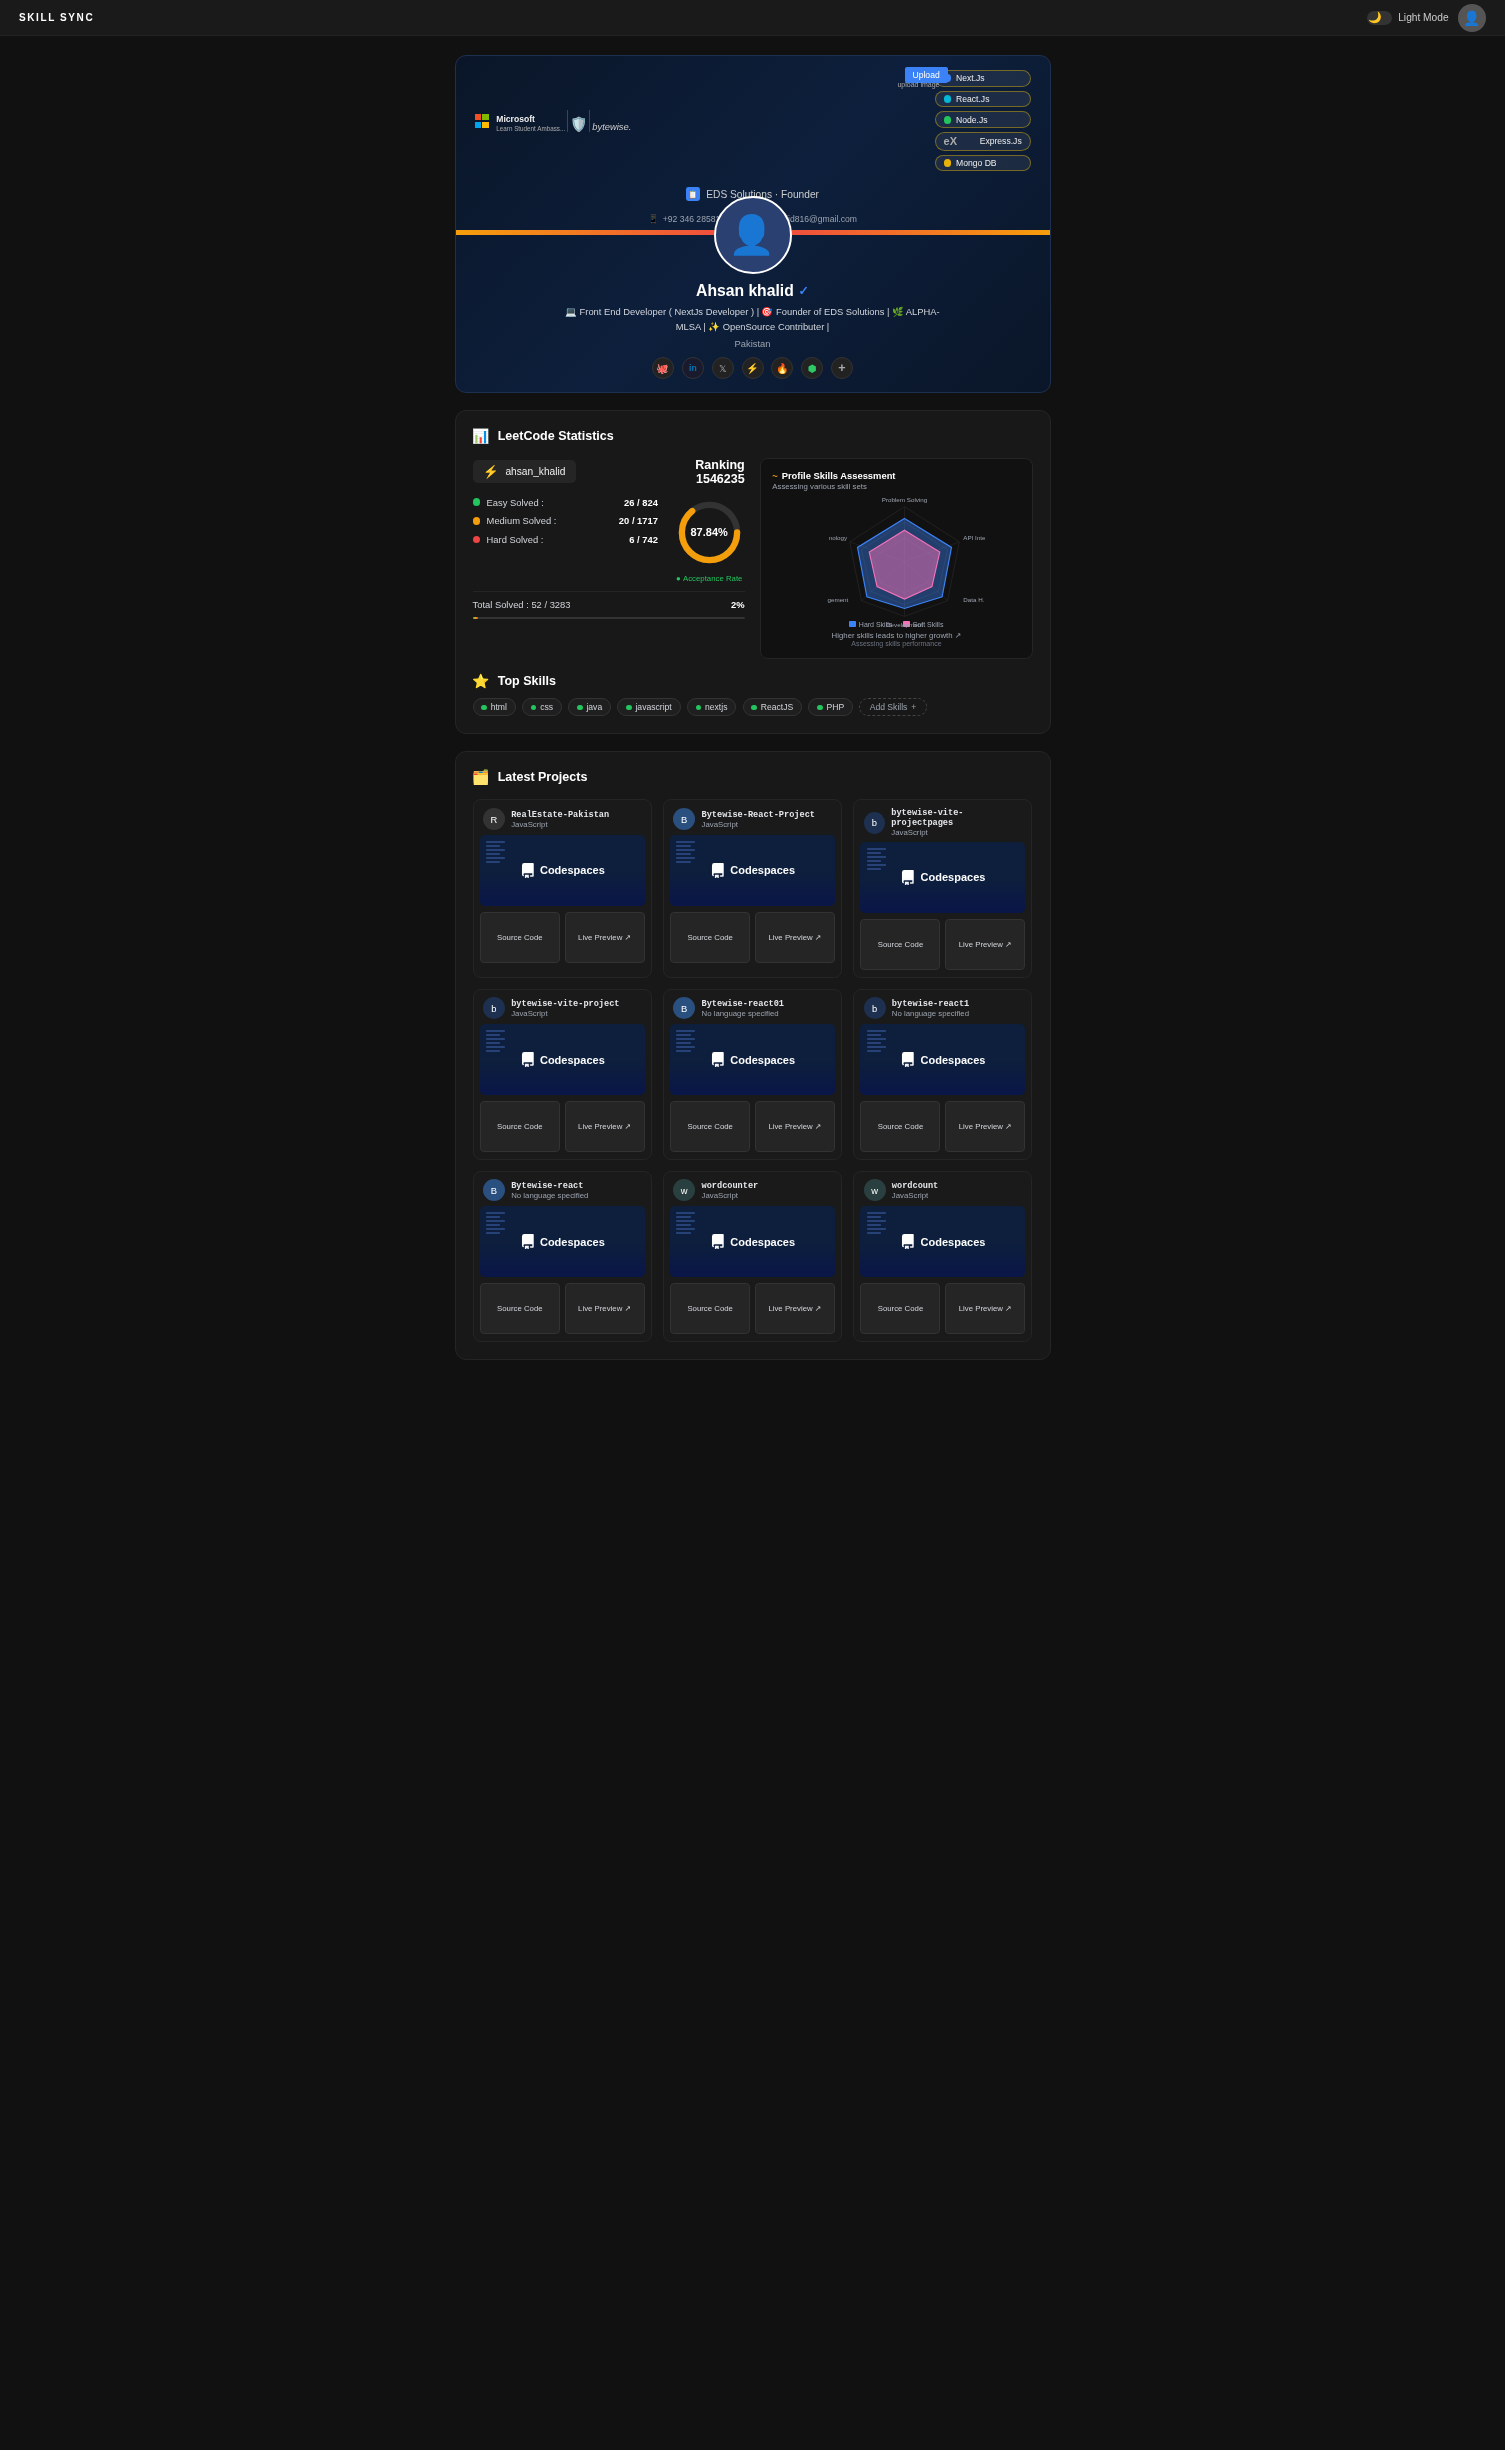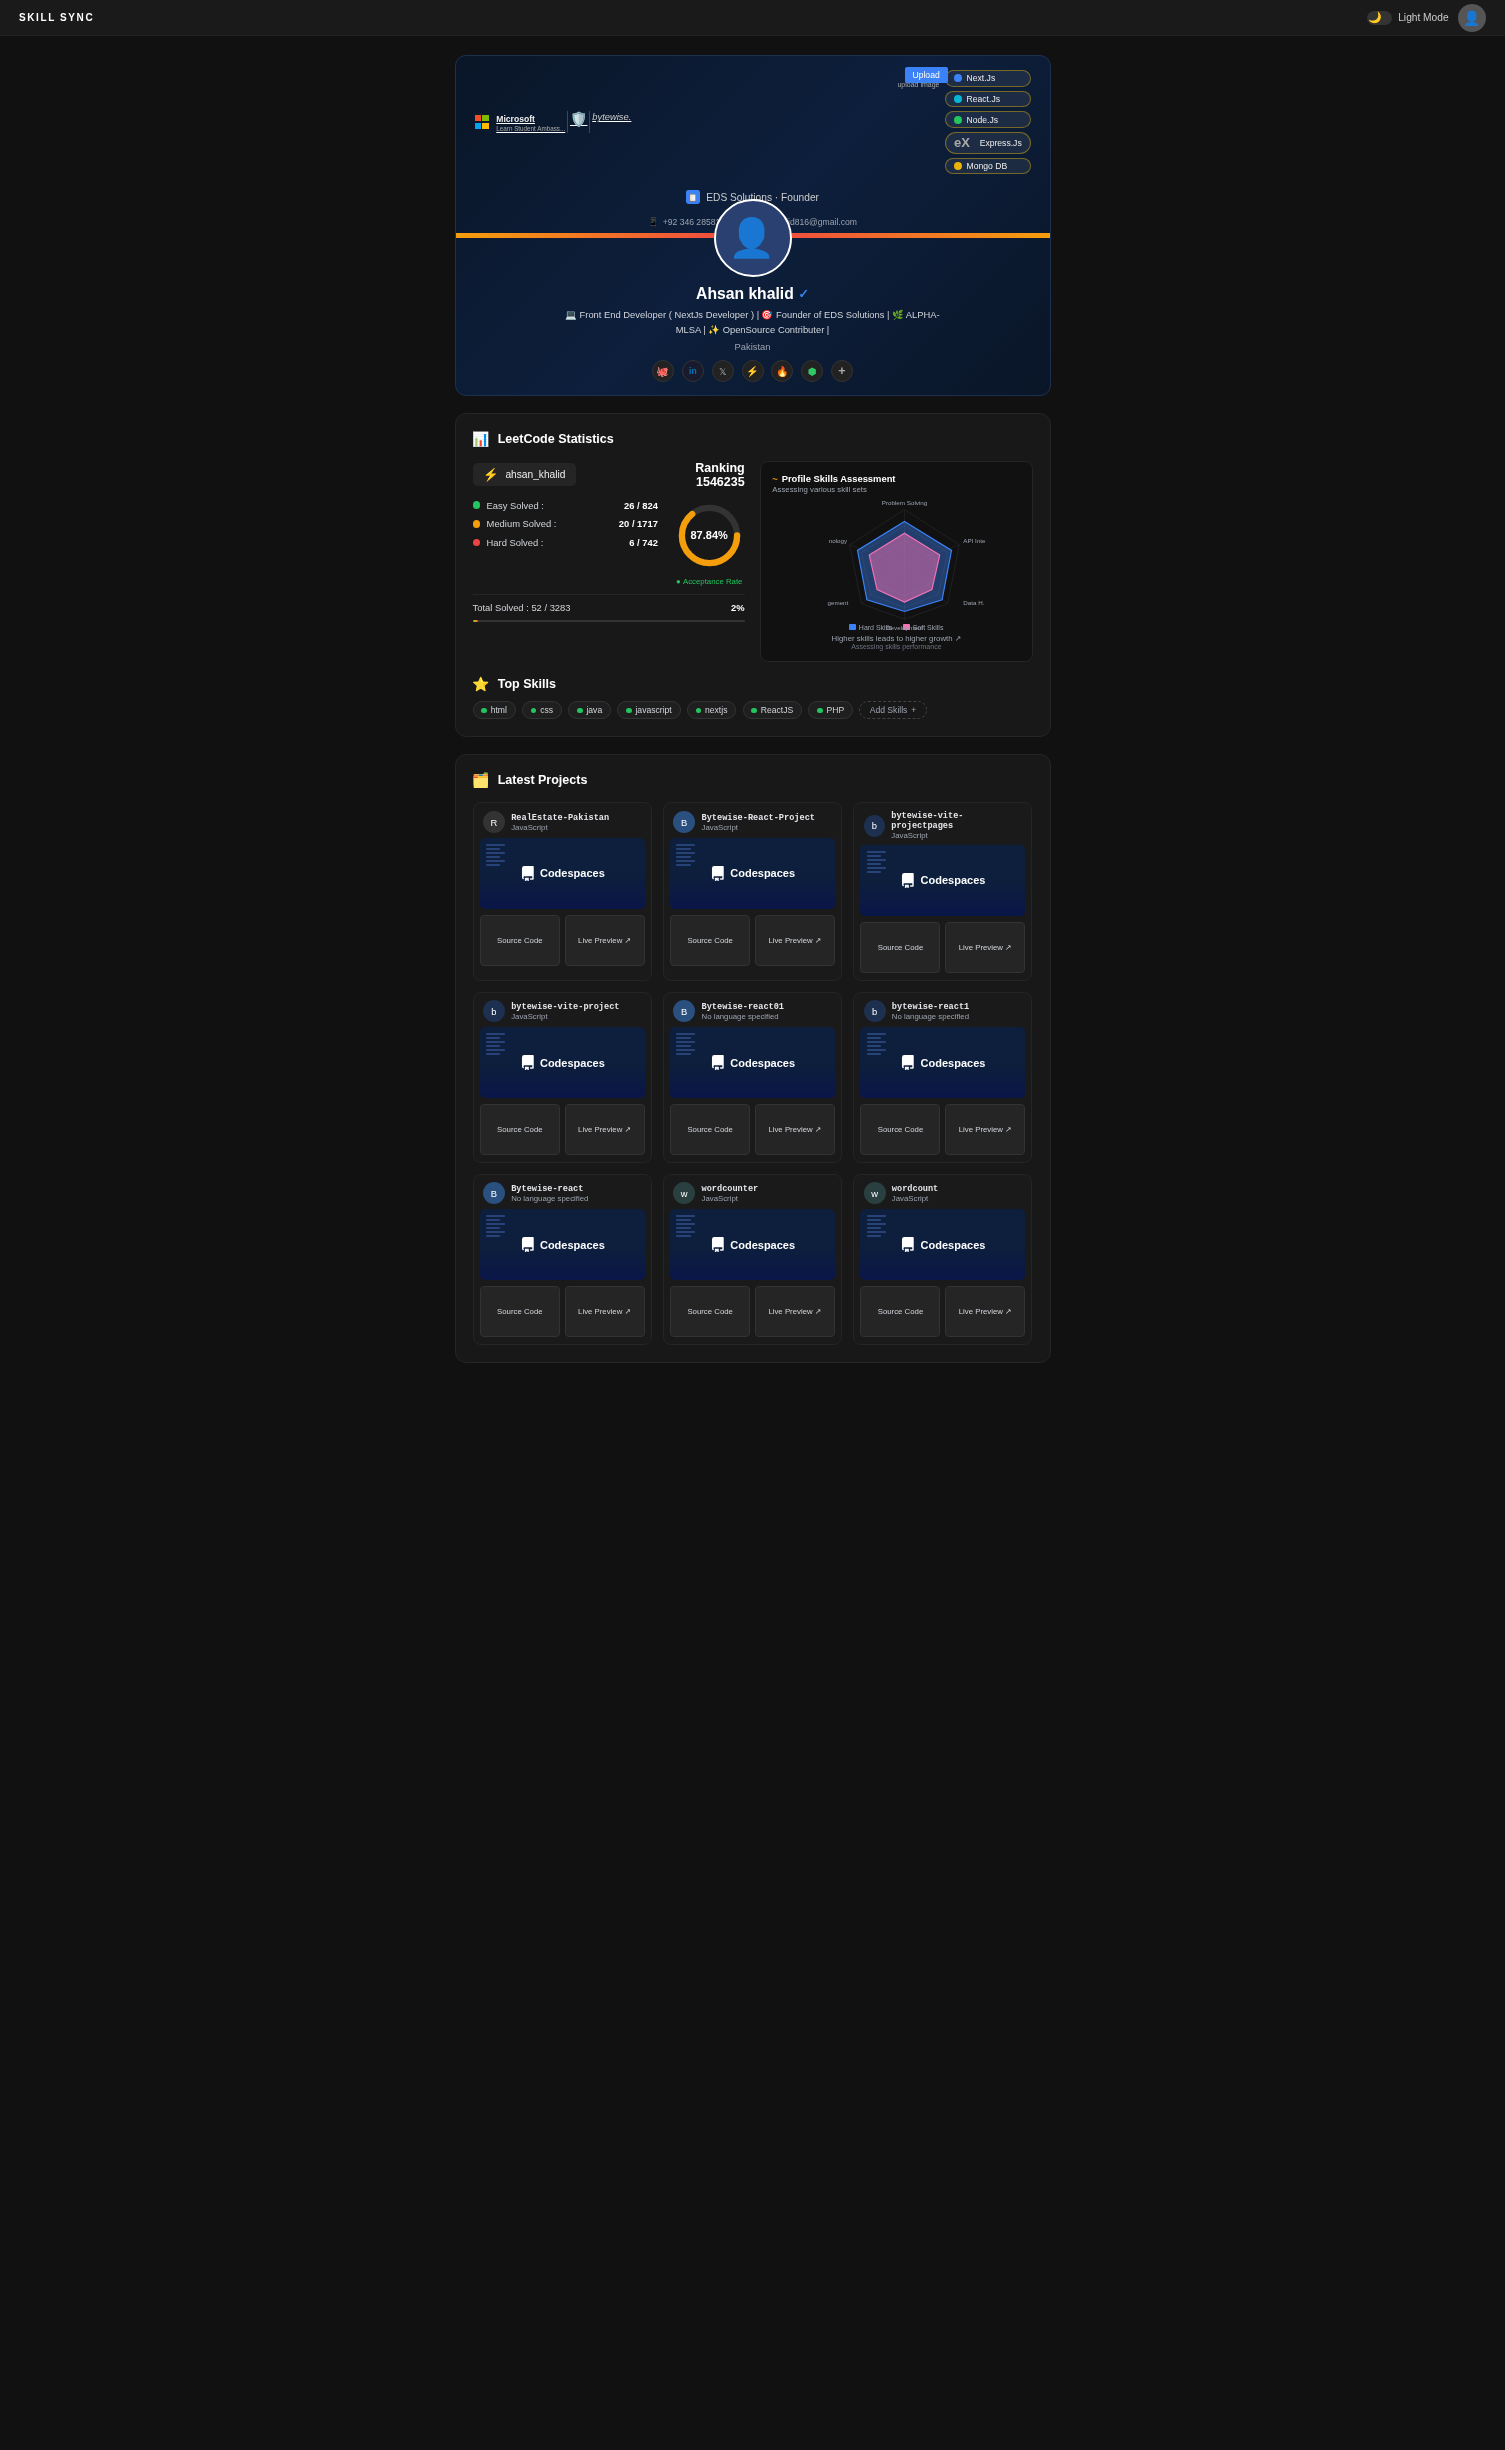--- a/index.html
+++ b/index.html
@@ -84,23 +84,22 @@
       position: relative;
     }
     .banner-top {
       padding: 14px 19px 9.4px;
       display: flex;
       align-items: center;
       justify-content: space-between;
     }
     .banner-logos {
       display: flex;
-      align-items: flex-start;
+      align-items: flex-end;
       gap: 2px;
-      text-decoration: underline;
     }
     .microsoft-logo {
       display: flex;
       align-items: center;
       gap: 3.9px;
     }
     .ms-grid {
       display: grid;
       grid-template-columns: 1fr 1fr;
       gap: 1.6px;
@@ -717,21 +716,21 @@
         </div>
         <div class="skill-badge">
           <span class="dot dot-cyan"></span>
           <span>React.Js</span>
         </div>
         <div class="skill-badge">
           <span class="dot dot-green"></span>
           <span>Node.Js</span>
         </div>
         <div class="skill-badge">
-          <span style="font-size:13px;color:#aaa;font-weight:700;margin-right:5px;">eX</span>
+          <span style="font-size:11px;color:#aaa;font-weight:700;margin-right:18px;">eX</span>
           <span>Express.Js</span>
         </div>
         <div class="skill-badge">
           <span class="dot dot-yellow"></span>
           <span>Mongo DB</span>
         </div>
       </div>
       <button class="upload-btn">Upload</button>
       <span class="upload-label">upload image</span>
     </div>

